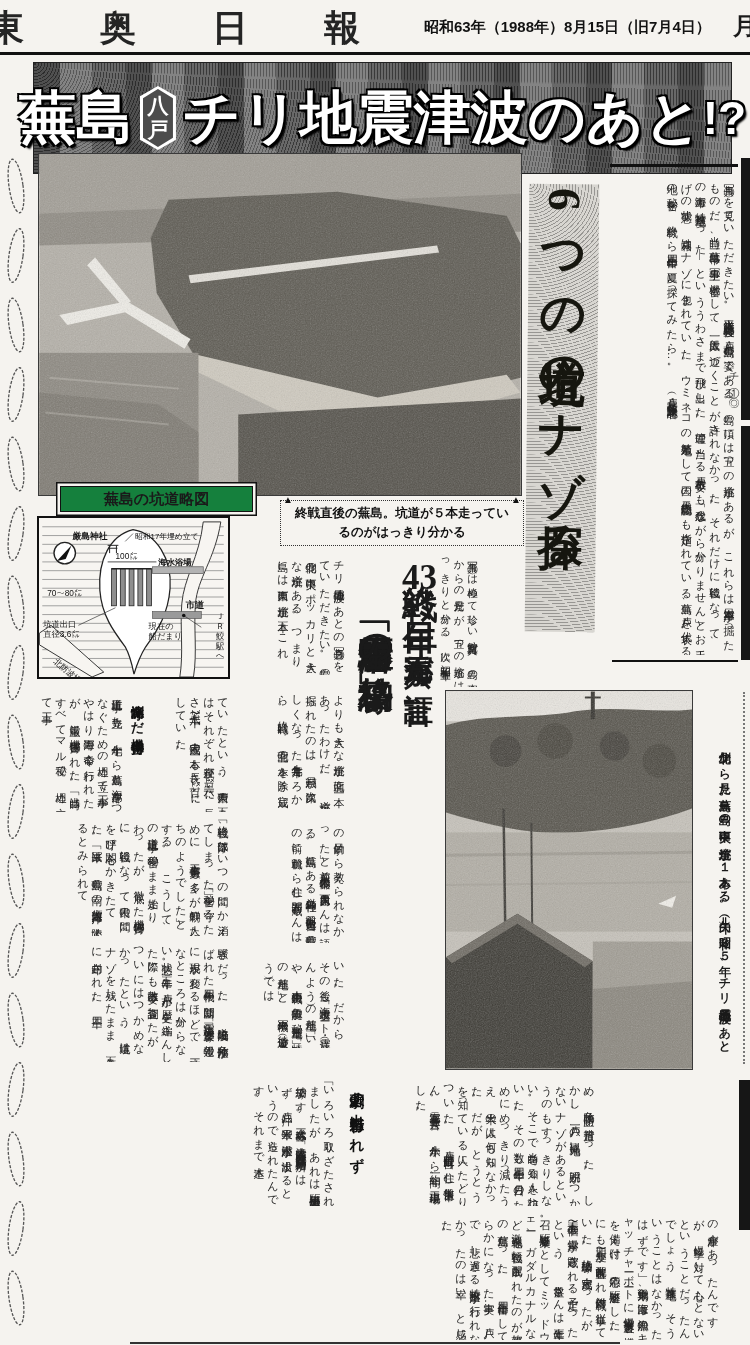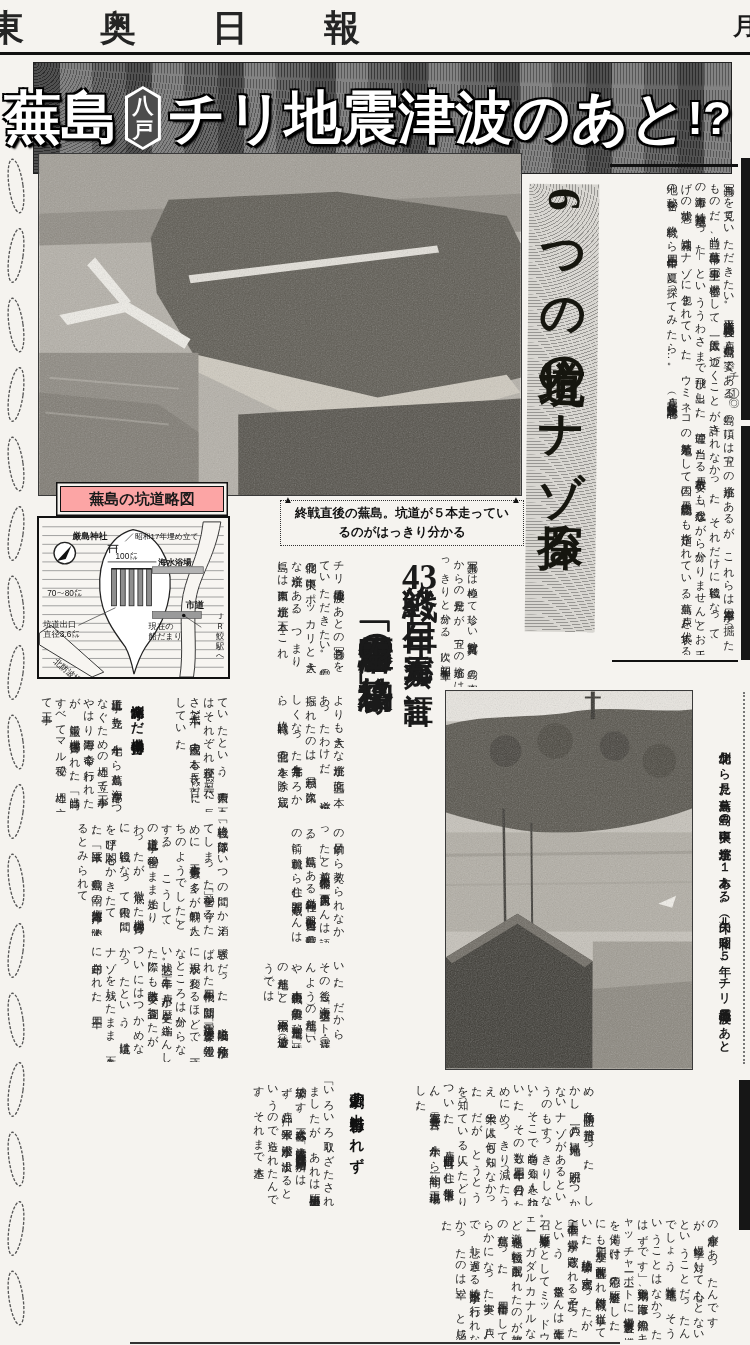--- a/index.html
+++ b/index.html
@@ -22,21 +22,21 @@
   #day-frag { left:733px; top:10px; font-size:24px; font-weight:bold; }
   #masthead-rule { left:0; top:52px; width:750px; height:3px; background:#111; }
   
   #banner {
     left:33px; top:62px; width:699px; height:112px;
     background-color:#6f6f6f;
     background-image:
       repeating-linear-gradient(90deg, rgba(0,0,0,.28) 0 26px, rgba(255,255,255,.14) 26px 58px, rgba(0,0,0,.06) 58px 92px),
       repeating-radial-gradient(circle at 1px 1px, rgba(0,0,0,.45) 0 .8px, transparent .9px 3px);
     border:1px solid #222;
-    display:flex; align-items:center; justify-content:flex-end;
+    display:flex; align-items:center; justify-content:center;
     font-family:"Liberation Sans",sans-serif; font-weight:bold;
     font-size:57px; color:#fff; white-space:nowrap;
     text-shadow:2px 2px 0 #000,-2px -2px 0 #000,2px -2px 0 #000,-2px 2px 0 #000,3px 3px 2px #000;
   }
   #banner .bang { font-size:46px; }
   #badge-outer {
     width:36px; height:64px; margin:0 7px; background:#fff; flex:0 0 auto;
     clip-path:polygon(50% 0,100% 16%,100% 84%,50% 100%,0 84%,0 16%);
     display:flex; align-items:center; justify-content:center;
     text-shadow:none;
@@ -71,24 +71,24 @@
   
   #lead-box { left:610px; top:164px; width:128px; height:494px; border-top:3px solid #111; padding:8px 2px 0 2px; }
   #lead-box .vtext { width:124px; height:480px; font-size:11.5px; line-height:14.2px; }
   #lead-rule { left:612px; top:660px; width:126px; height:2px; background:#111; }
   
   .edgebar { background:#161616; }
   #edge-frag { left:727px; top:364px; width:14px; height:70px; font-size:11px; color:#333; }
   #edge-dots { left:743px; top:692px; width:0; height:372px; border-left:2px dotted #777; }
   
   #map-title {
-    left:60px; top:486px; width:164px; height:26px;
+    left:60px; top:486px; width:193px; height:26px;
     border:1.5px solid #111; box-shadow:0 0 0 2.5px #f5f3ef, 0 0 0 4px #111;
     display:flex; align-items:center; justify-content:center;
-    font-family:"Liberation Sans",sans-serif; font-weight:bold; font-size:15px; background:#fca5a5;
+    font-family:"Liberation Sans",sans-serif; font-weight:bold; font-size:15px; background:#15803d;
   }
   #map-panel { left:37px; top:516px; border:2px solid #111; background:#f7f5f1; }
   
   #mid-h1 { left:396px; top:558px; width:46px; height:494px; font-weight:bold; }
   #mid-h1 .big { font-size:35px; }
   #mid-h1 .small { font-size:29px; }
   .tcy { text-combine-upright:all; }
   #mid-h2 { left:348px; top:610px; width:50px; height:440px; font-size:35px; font-weight:bold; letter-spacing:0; }
   
   .m1 { left:233px; width:113px; }
@@ -107,20 +107,21 @@
 <body>
 
 <div id="page">
 
   <div class="abs" id="paper-title">
     <span>東</span>
     <span>奥</span>
     <span>日</span>
     <span>報</span>
   </div>
+  <div class="abs" id="date-line">昭和63年（1988年）8月15日（旧7月4日）</div>
   <div class="abs" id="day-frag">月</div>
   <div class="abs" id="masthead-rule"></div>
 
   <div class="abs" id="banner">
     <span>蕪島</span>
     <span id="badge-outer">
       <span id="badge-inner">
         <span>八</span>
         <span>戸</span>
       </span>

